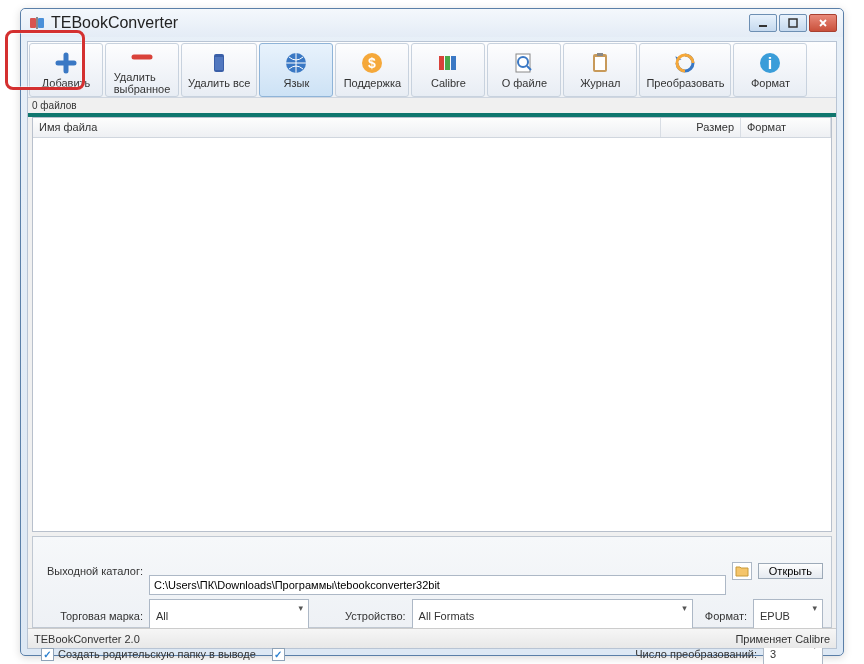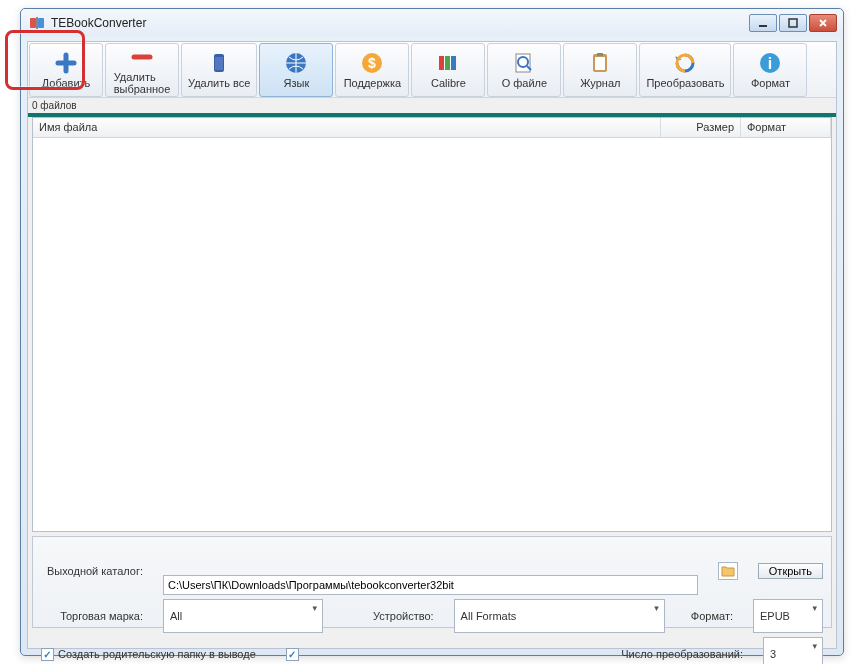--- a/index.html
+++ b/index.html
@@ -1,39 +1,39 @@
 <!DOCTYPE html>
 <html><head>
 <meta charset="utf-8">
 <style>
 * { box-sizing: border-box; margin: 0; padding: 0; font-family: 'Segoe UI', Tahoma, sans-serif; }
 body { background: #fff; width: 864px; height: 664px; overflow: hidden; }
 .window-frame { position: absolute; top: 8px; left: 20px; width: 824px; height: 648px; border: 1px solid #5a7fa8; border-radius: 5px; background: linear-gradient(to bottom, #e8f0f8 0%, #dde8f4 100%); box-shadow: 0 2px 8px rgba(0,0,0,0.15); }
 .titlebar { height: 28px; display: flex; align-items: center; padding: 0 4px; background: linear-gradient(to bottom, #f4f8fc 0%, #e4ecf6 100%); border-radius: 5px 5px 0 0; }
 .titlebar .app-icon { width: 16px; height: 16px; margin: 0 4px; }
-.titlebar .title { font-size: 12px; color: #222; flex: 1; padding-left: 2px; }
+.titlebar .title { font-size: 16px; color: #222; flex: 1; padding-left: 2px; }
 .win-btns { display: flex; gap: 2px; margin-right: 2px; }
 .win-btn { width: 28px; height: 18px; border: 1px solid #6d8fb3; border-radius: 2px; display: flex; align-items: center; justify-content: center; font-size: 10px; cursor: pointer; }
 .win-min, .win-max { background: linear-gradient(to bottom, #e8f2fc, #c5d9ee); color: #2a3a4a; }
 .win-close { background: linear-gradient(to bottom, #e98a7a, #c9503b); color: #fff; border-color: #a84030; }
 .client { position: absolute; top: 32px; left: 6px; right: 6px; bottom: 6px; background: #f0f0f0; border: 1px solid #b8c4d4; }
 .toolbar { height: 56px; display: flex; padding: 0; gap: 0; background: linear-gradient(to bottom, #fdfdfe, #eef1f5); border-bottom: 1px solid #cfd6e0; }
 .tool-btn { min-width: 74px; height: 54px; margin: 1px 1px 0 1px; border: 1px solid #c8d2de; border-radius: 3px; background: linear-gradient(to bottom, #fdfdfe, #e8edf4); display: flex; flex-direction: column; align-items: center; justify-content: center; gap: 2px; cursor: pointer; font-size: 11px; color: #333; padding: 2px 6px; }
 .tool-btn.active { background: linear-gradient(to bottom, #e8f2fc, #cde2f5); border-color: #8fb4d8; }
 .tool-btn .icon { width: 24px; height: 24px; display: flex; align-items: center; justify-content: center; }
 .highlight-red { position: absolute; top: 30px; left: 5px; width: 80px; height: 60px; border: 3px solid #d43030; border-radius: 8px; pointer-events: none; z-index: 50; box-shadow: inset 0 0 0 1px rgba(255,255,255,0.4); }
 .file-count { font-size: 10px; color: #333; padding: 2px 4px; border-bottom: 4px solid #0f766e; }
 .list-area { position: absolute; top: 75px; left: 4px; right: 4px; bottom: 116px; border: 1px solid #b8c0cc; background: #fff; }
 .list-header { height: 20px; display: flex; background: linear-gradient(to bottom, #fdfdfd, #eef0f3); border-bottom: 1px solid #d0d6de; font-size: 11px; color: #333; }
 .col { padding: 3px 6px; border-right: 1px solid #d8dde4; }
 .col-name { flex: 1; }
 .col-size { width: 80px; text-align: right; }
 .col-format { width: 90px; text-align: left; }
 .bottom-panel { position: absolute; bottom: 20px; left: 4px; right: 4px; height: 92px; border: 1px solid #c0c8d2; background: linear-gradient(to bottom, #f6f8fa, #eef1f5); padding: 6px 8px; font-size: 11px; color: #333; }
-.row { display: flex; align-items: center; margin: 4px 0; gap: 20px; }
+.row { display: flex; align-items: center; margin: 4px 0; gap: 6px; }
 .row label { text-align: right; }
 .lbl-out { width: 102px; }
 .lbl-brand { width: 102px; }
 .text-input { height: 20px; border: 1px solid #adb8c6; background: #fff; padding: 2px 4px; font-size: 11px; margin-top: 28px; }
 .combo { height: 34px; border: 1px solid #adb8c6; background: #fff; padding: 2px 20px 2px 6px; font-size: 11px; position: relative; display:flex; align-items:center; }
 .combo::after { content: '▾'; font-size: 9px; position: absolute; right: 5px; top: 3px; color: #555; }
 .button { height: 16px; padding: 0 10px; border: 1px solid #9daab8; background: linear-gradient(to bottom, #fdfdfd, #e5eaf0); border-radius: 0; font-size: 11px; cursor: pointer; }
 .checkbox { display: flex; align-items: center; gap: 4px; }
 .checkbox .box { width: 13px; height: 13px; border: 1px solid #8fa3b8; background: #fff; display: flex; align-items: center; justify-content: center; color: #2a80d0; font-size: 10px; font-weight: bold; }
 .statusbar { position: absolute; bottom: 0; left: 0; right: 0; height: 20px; display: flex; align-items: center; justify-content: space-between; padding: 0 6px; font-size: 11px; color: #333; background: linear-gradient(to bottom, #f6f6f6, #e8e8e8); border-top: 1px solid #cccccc; }
@@ -208,16 +208,20 @@
             <span class="box">✓</span>
           </div>
         <div style="flex:1"></div>
         <label>Число преобразований:</label>
         <div class="combo" style="width:60px">
             <span>3</span>
           </div>
       </div>
     </div>
 
+    <div class="statusbar">
+      <span>TEBookConverter 2.0</span>
+      <span>Применяет Calibre</span>
+    </div>
   </div>
 </div>
 
 <div class="highlight-red"></div>
 
 </body></html>

